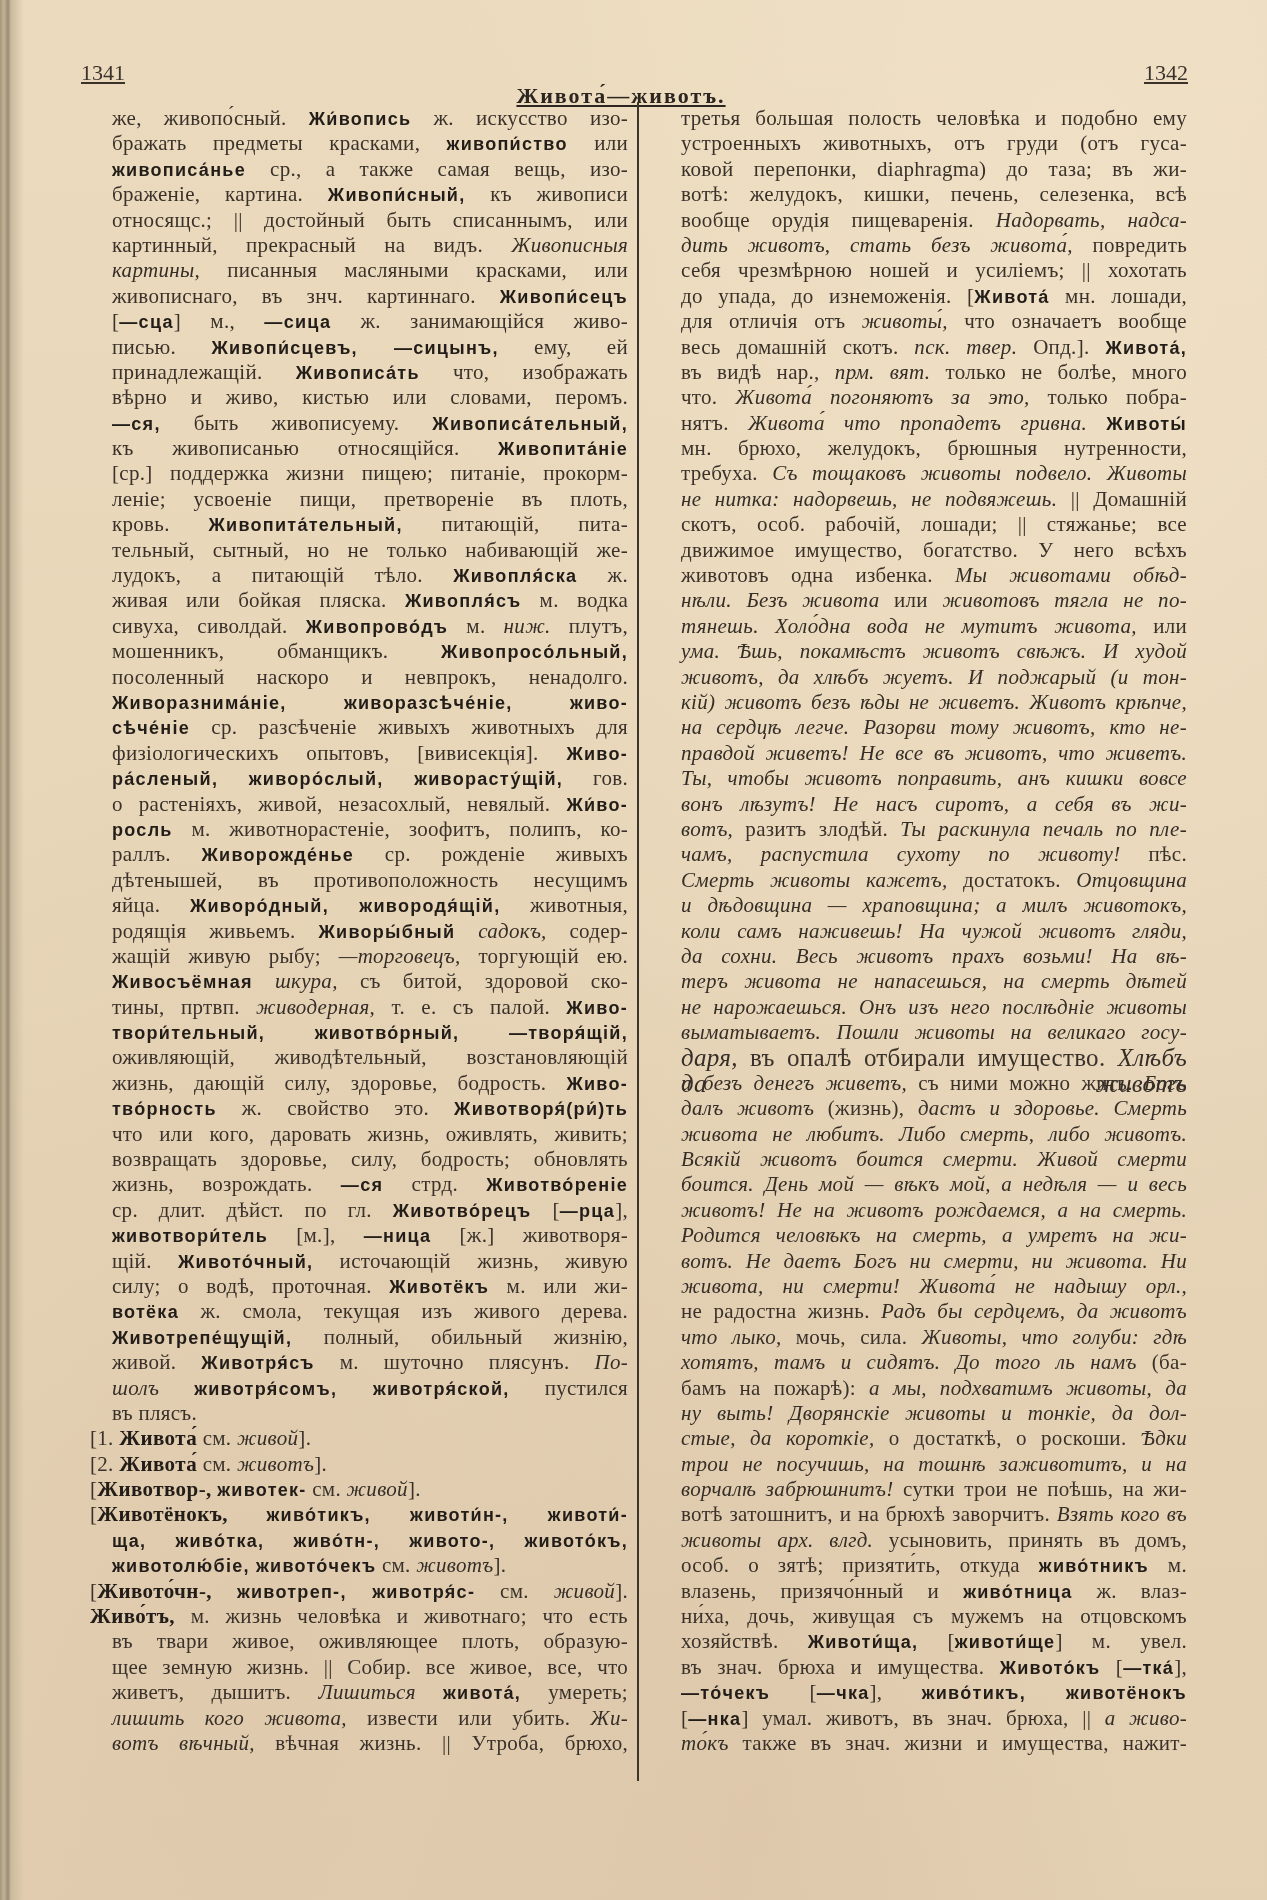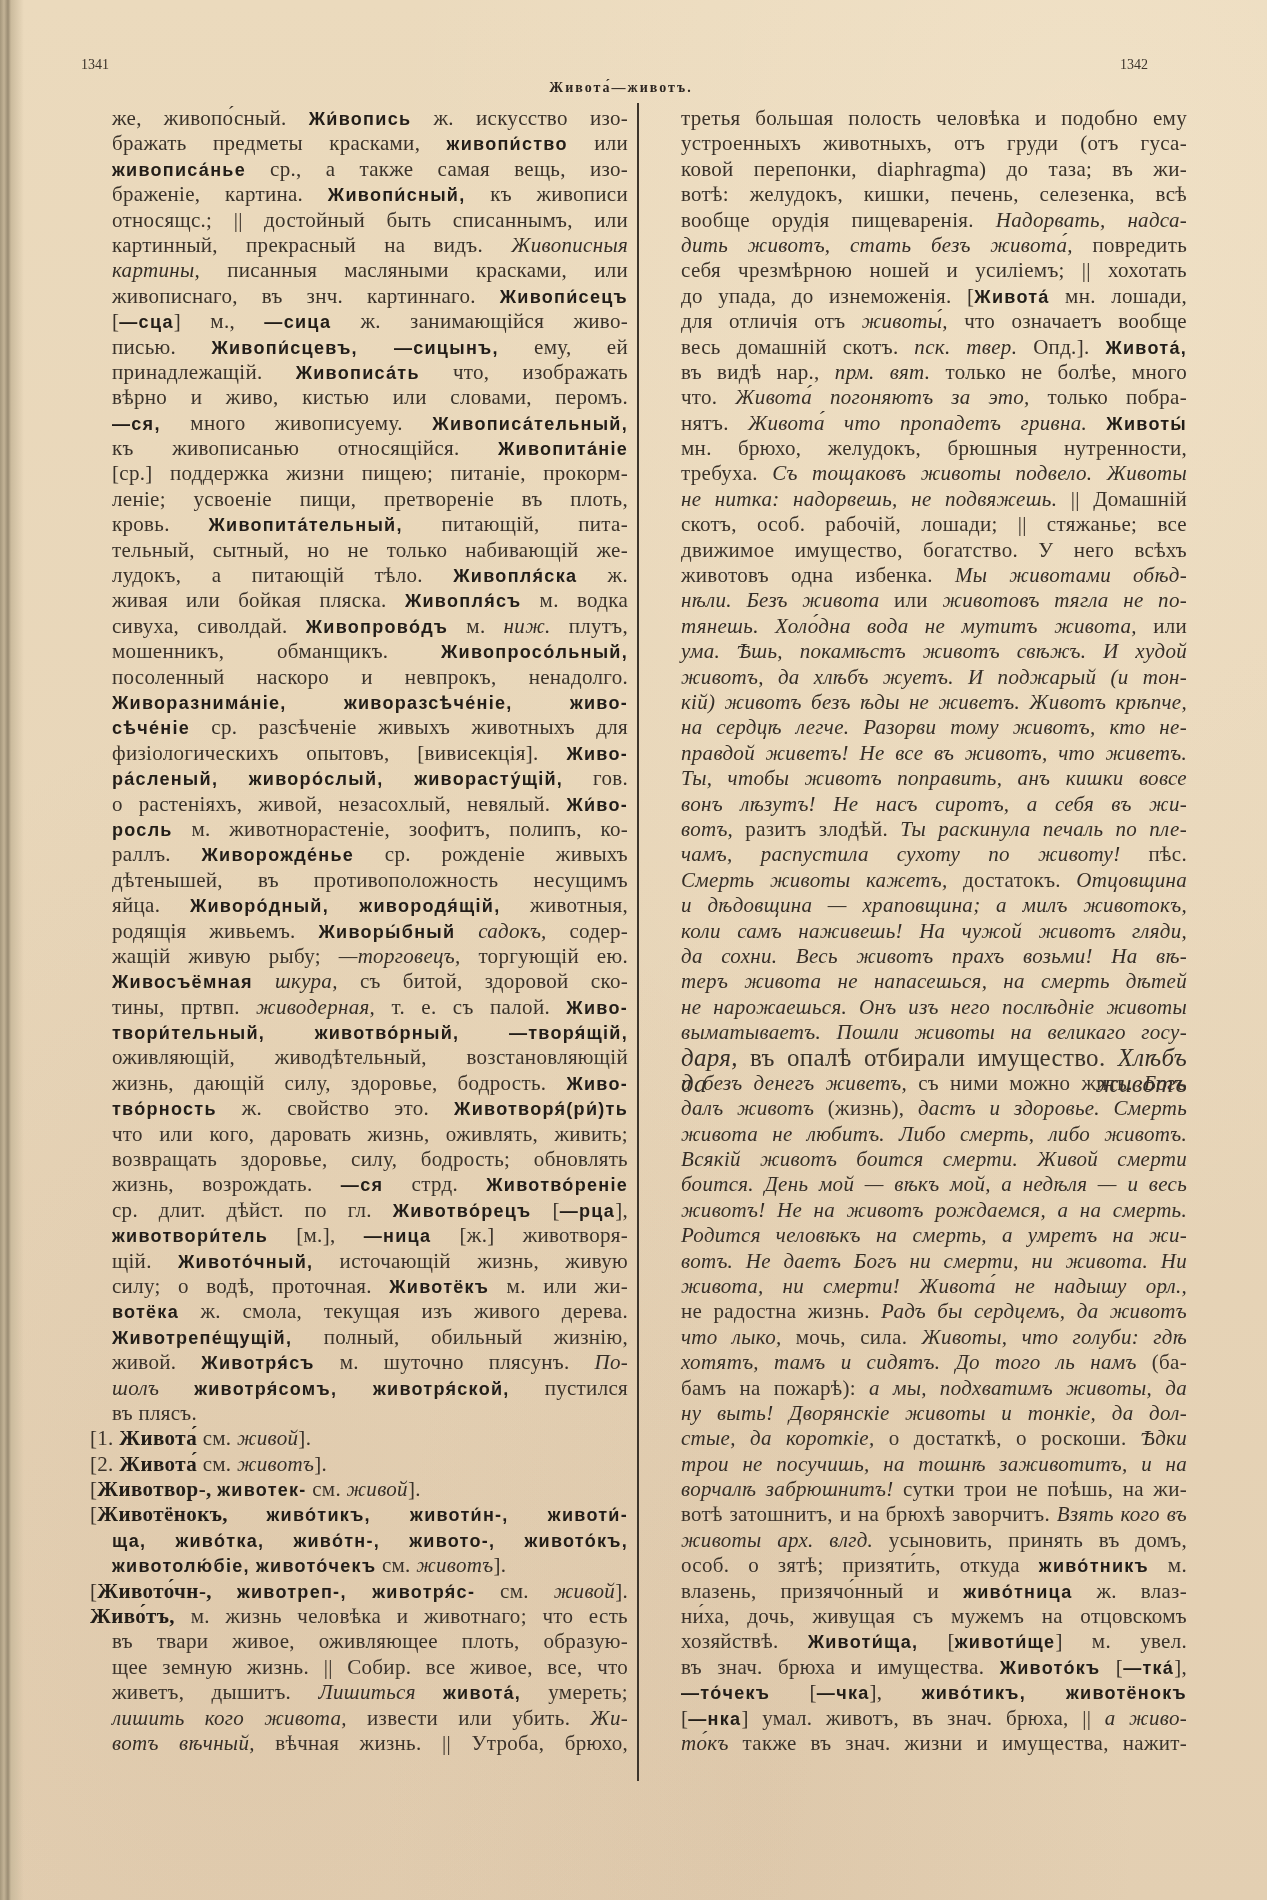--- a/index.html
+++ b/index.html
@@ -17,23 +17,23 @@
   .stain { position: absolute; inset: 0;
     background:
       radial-gradient(ellipse at 20% 85%, rgba(200,170,140,0.18), rgba(0,0,0,0) 40%),
       radial-gradient(ellipse at 85% 10%, rgba(255,245,225,0.25), rgba(0,0,0,0) 45%),
       radial-gradient(ellipse at 60% 95%, rgba(190,160,130,0.15), rgba(0,0,0,0) 35%);
   }
   .binding {
     position: absolute; left: 0; top: 0; width: 24px; height: 1900px;
     background: linear-gradient(to right, #a5977c 0px, #c3b396 4px, #9a8c73 8px, #cbbb9d 11px, rgba(232,214,185,0) 24px);
   }
-  .hdr { position: absolute; top: 52px; font-size: 14px; line-height: 26px; color: #3b332b; }
+  .hdr { position: absolute; top: 60px; font-size: 22px; line-height: 26px; color: #3b332b; text-decoration: underline; }
   .pn-left { left: 81px; }
-  .pn-right { left: 1120px; width: 68px; }
+  .pn-right { left: 1120px; width: 68px; text-align: right; }
   .title { left: 470px; width: 302px; text-align: center; font-weight: bold; letter-spacing: 2px; color: #2c2520; margin-top: 23px; }
 
   .col { position: absolute; top: 106px; }
   .col-left { left: 112px; width: 516px; }
   .col-right { left: 681px; width: 506px; }
   .rule { position: absolute; left: 637px; top: 103px; width: 2px; height: 1678px; background: #3d352c; }
 
   .line {
     height: 25.4px; line-height: 25.4px;
     font-size: 21px; letter-spacing: 0.3px;
@@ -67,21 +67,21 @@
       <div class="line"><span class="s-b">живописа́нье</span><span class="s-r"> ср., а также самая вещь, изо-</span></div>
       <div class="line"><span class="s-r">браженіе, картина. </span><span class="s-b">Живопи́сный,</span><span class="s-r"> къ живописи</span></div>
       <div class="line"><span class="s-r">относящс.; || достойный быть списаннымъ, или</span></div>
       <div class="line"><span class="s-r">картинный, прекрасный на видъ. </span><span class="s-i">Живописныя</span></div>
       <div class="line"><span class="s-i">картины,</span><span class="s-r"> писанныя масляными красками, или</span></div>
       <div class="line"><span class="s-r">живописнаго, въ знч. картиннаго. </span><span class="s-b">Живопи́сецъ</span></div>
       <div class="line"><span class="s-r">[</span><span class="s-b">—сца</span><span class="s-r">] м., </span><span class="s-b">—сица</span><span class="s-r"> ж. занимающійся живо-</span></div>
       <div class="line"><span class="s-r">писью. </span><span class="s-b">Живопи́сцевъ, —сицынъ,</span><span class="s-r"> ему, ей</span></div>
       <div class="line"><span class="s-r">принадлежащій. </span><span class="s-b">Живописа́ть</span><span class="s-r"> что, изображать</span></div>
       <div class="line"><span class="s-r">вѣрно и живо, кистью или словами, перомъ.</span></div>
-      <div class="line"><span class="s-b">—ся,</span><span class="s-r"> много живописуему. </span><span class="s-b">Живописа́тельный,</span></div>
+      <div class="line"><span class="s-b">—ся,</span><span class="s-r"> быть живописуему. </span><span class="s-b">Живописа́тельный,</span></div>
       <div class="line"><span class="s-r">къ живописанью относящійся. </span><span class="s-b">Живопита́ніе</span></div>
       <div class="line"><span class="s-r">[ср.] поддержка жизни пищею; питаніе, прокорм-</span></div>
       <div class="line"><span class="s-r">леніе; усвоеніе пищи, претвореніе въ плоть,</span></div>
       <div class="line"><span class="s-r">кровь. </span><span class="s-b">Живопита́тельный,</span><span class="s-r"> питающій, пита-</span></div>
       <div class="line"><span class="s-r">тельный, сытный, но не только набивающій же-</span></div>
       <div class="line"><span class="s-r">лудокъ, а питающій тѣло. </span><span class="s-b">Живопля́ска</span><span class="s-r"> ж.</span></div>
       <div class="line"><span class="s-r">живая или бойкая пляска. </span><span class="s-b">Живопля́съ</span><span class="s-r"> м. водка</span></div>
       <div class="line"><span class="s-r">сивуха, сиволдай. </span><span class="s-b">Живопрово́дъ</span><span class="s-r"> м. </span><span class="s-i">ниж.</span><span class="s-r"> плутъ,</span></div>
       <div class="line"><span class="s-r">мошенникъ, обманщикъ. </span><span class="s-b">Живопросо́льный,</span></div>
       <div class="line"><span class="s-r">посоленный наскоро и невпрокъ, ненадолго.</span></div>

